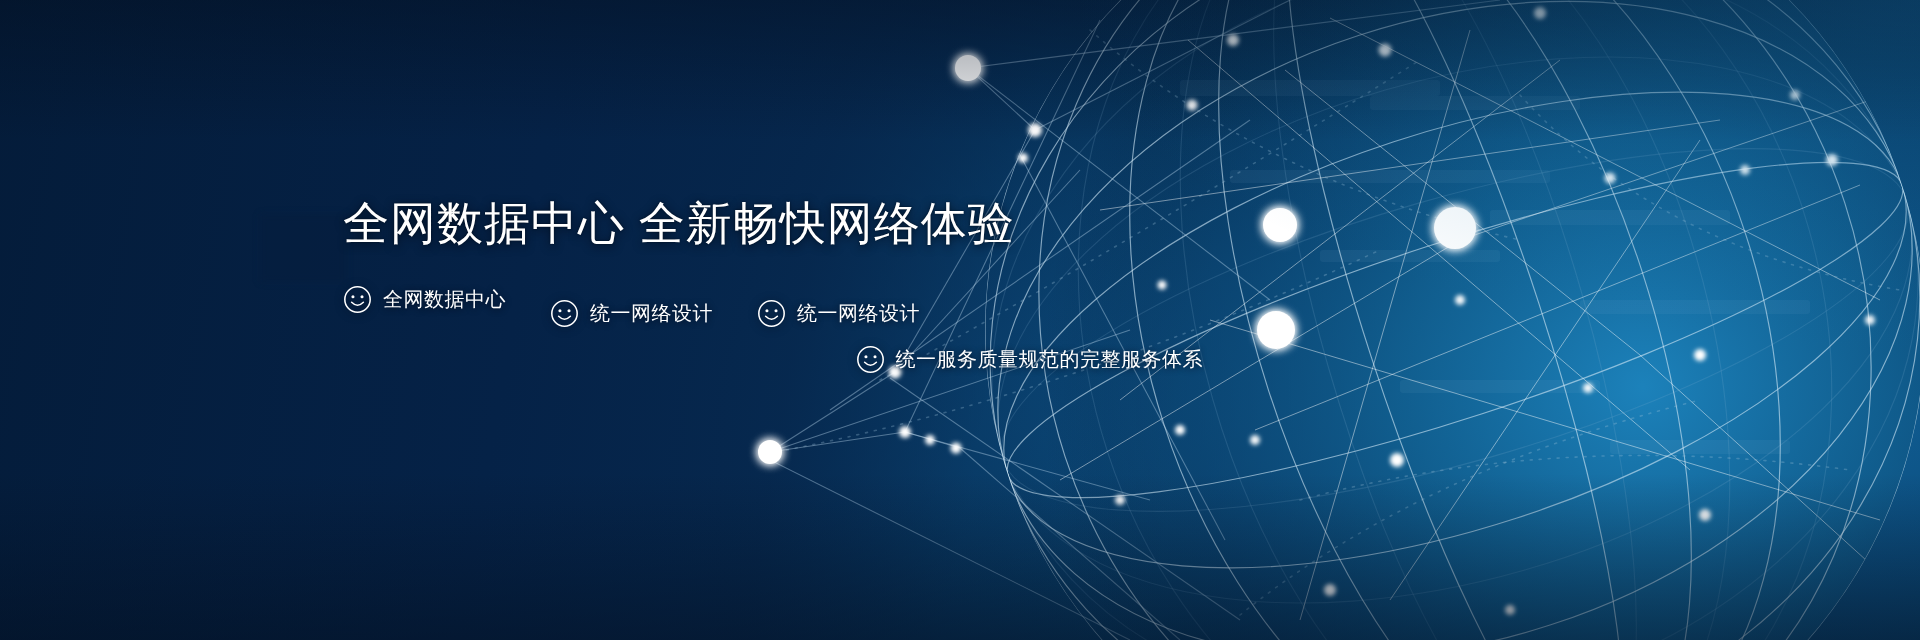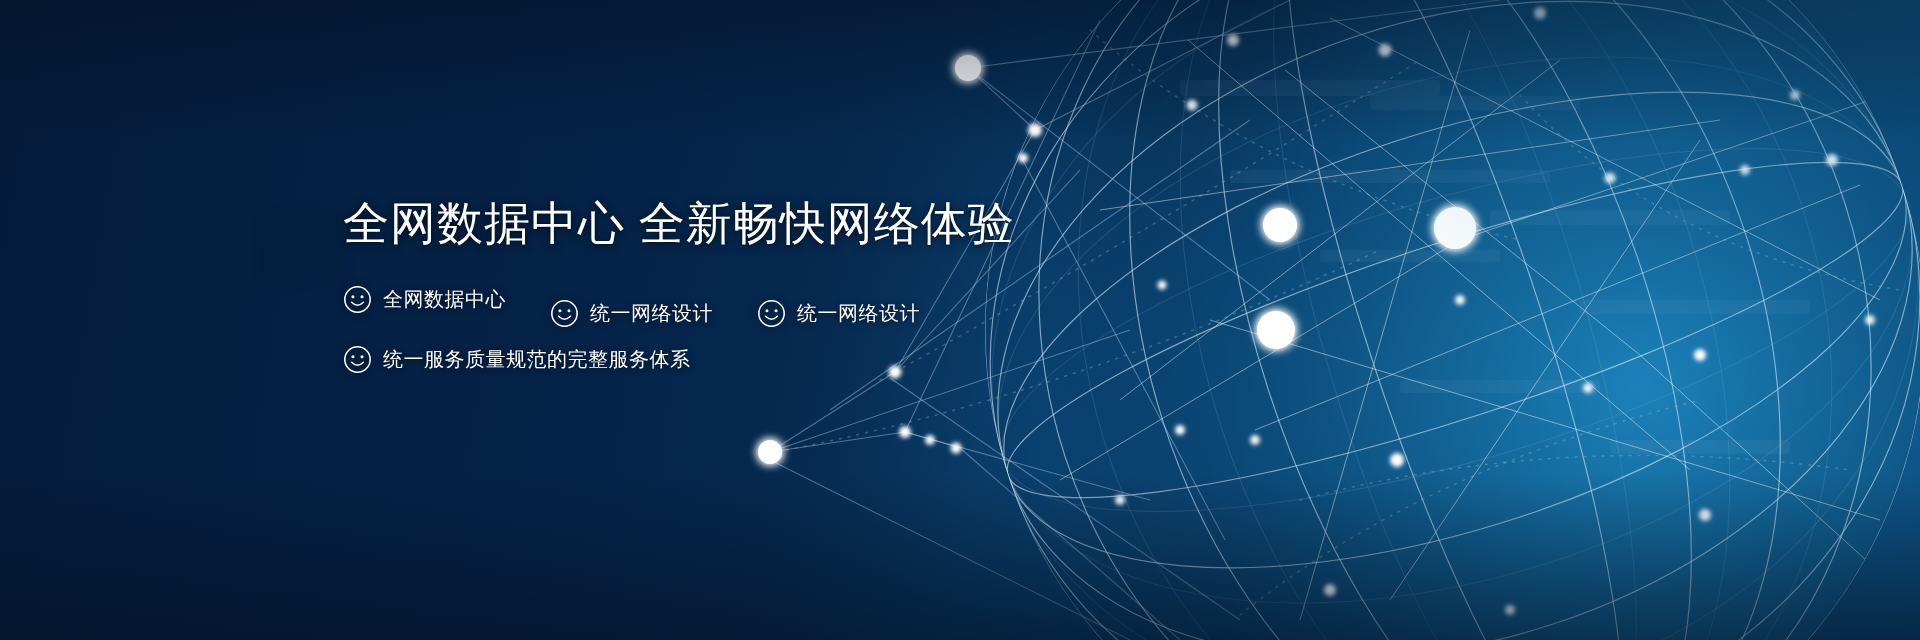--- a/index.html
+++ b/index.html
@@ -53,21 +53,21 @@
     letter-spacing:1px;
     white-space:nowrap;
     text-shadow:0 2px 10px rgba(0,10,25,0.85), 0 0 2px rgba(0,0,0,0.6);
   }
   .bullets{margin-top:26px;}
   .bullet-row{
     display:flex;
     align-items:center;
     height:46px;
   }
-  .bullet-row + .bullet-row{margin-top:14px;}
+  .bullet-row + .bullet-row{margin-top:14px;justify-content:flex-end;}
   .bullet{
     display:flex;
     align-items:center;
     white-space:nowrap;
   }
   .bullet + .bullet{margin-left:44px;margin-top:28px;}
   .smiley{
     width:29px;height:29px;
     flex:0 0 29px;
     display:block;

